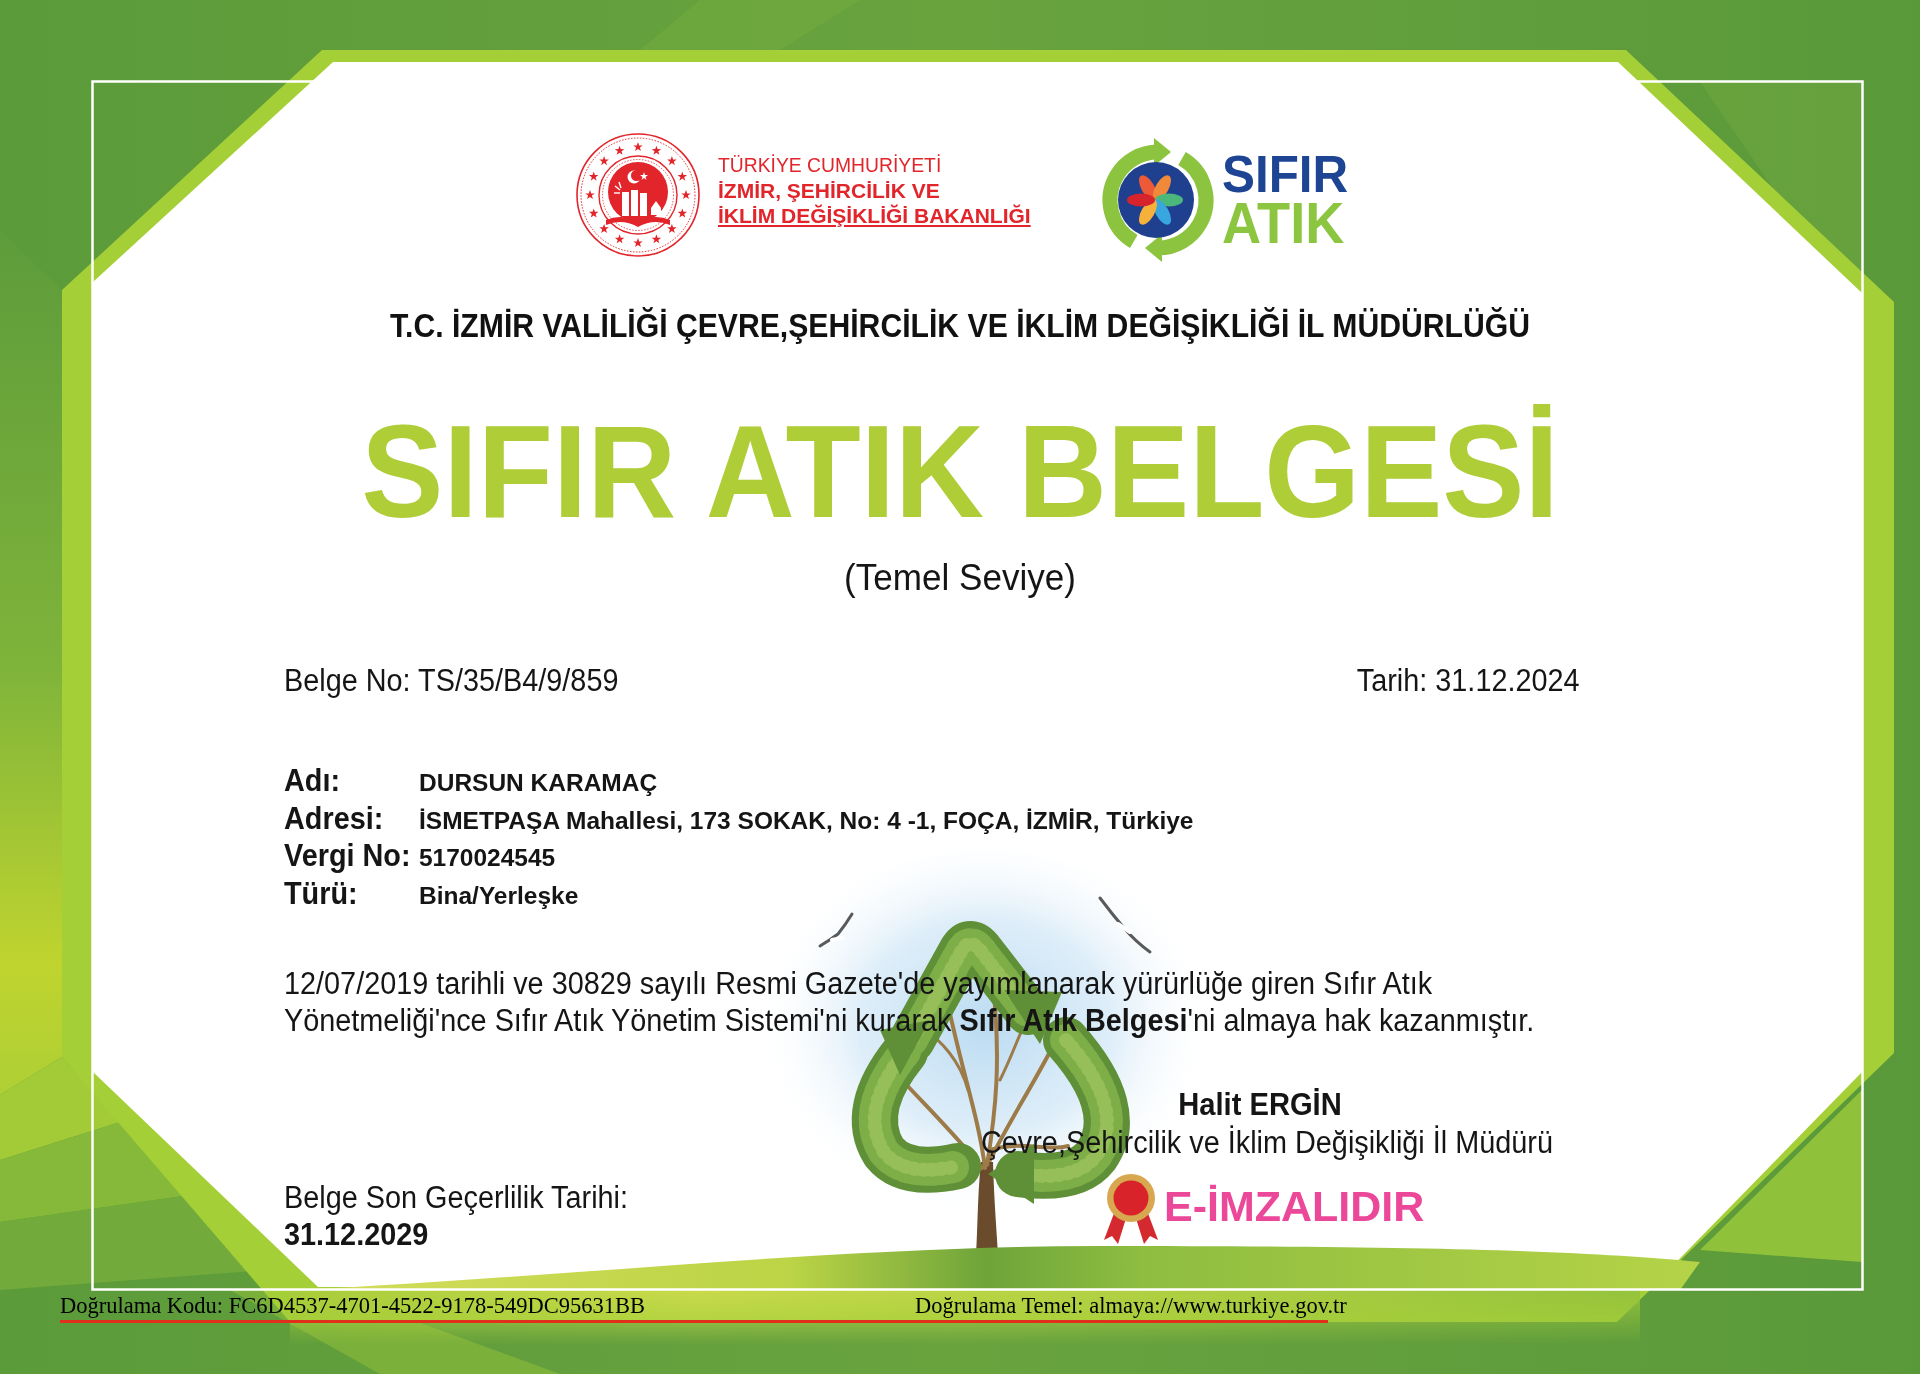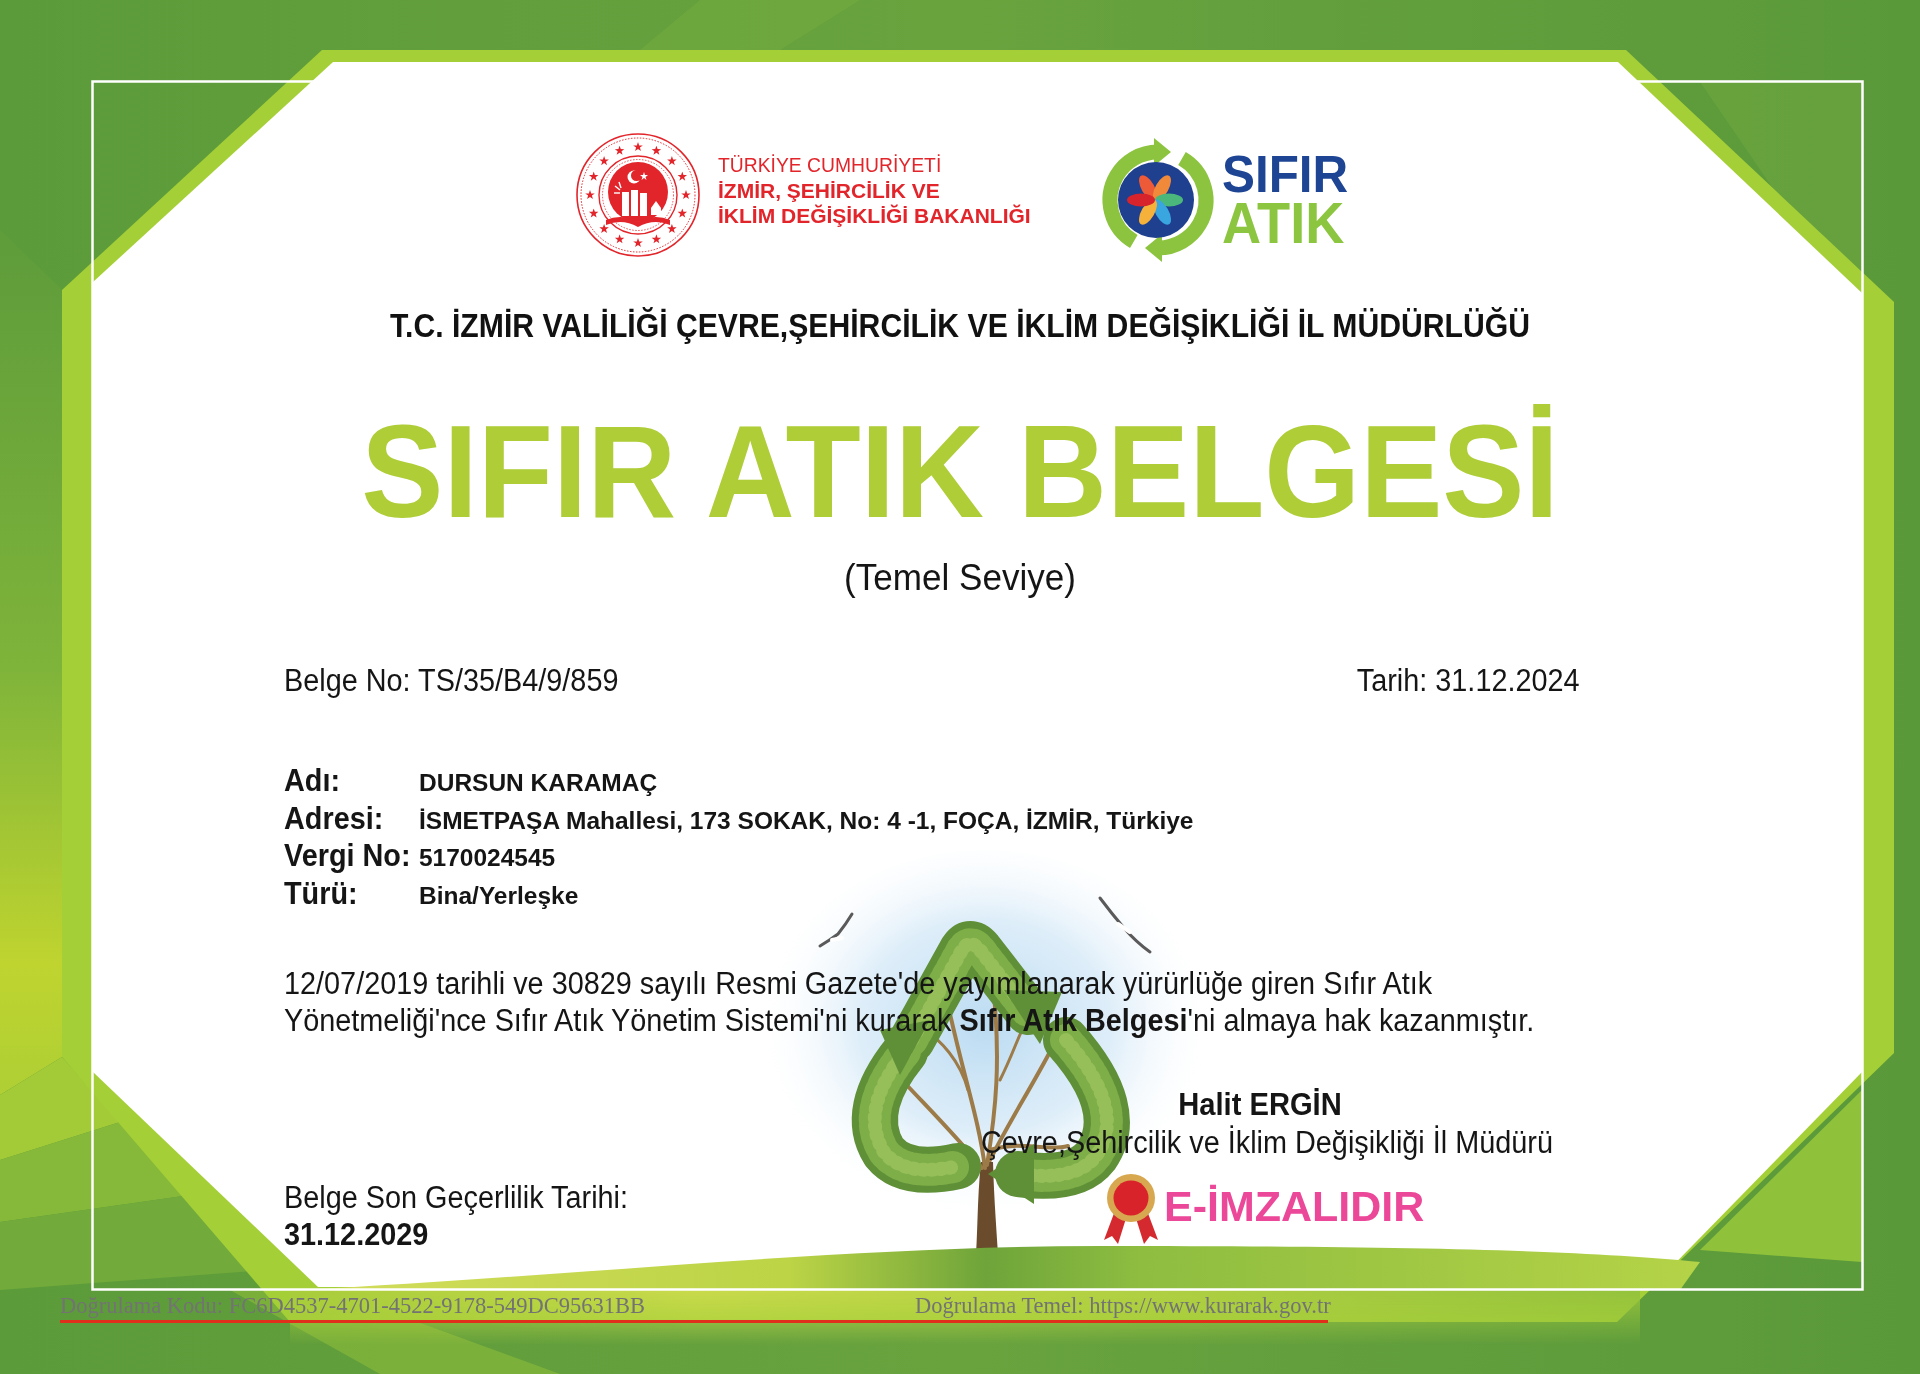--- a/index.html
+++ b/index.html
@@ -8,21 +8,21 @@
     background: #ffffff; font-family: "Liberation Sans", sans-serif; color: #151515;
   }
   .art { position: absolute; left: 0; top: 0; }
   .t { position: absolute; white-space: nowrap; line-height: 1; transform-origin: 0 0; }
   .full { left: 0; width: 1920px; text-align: center; transform-origin: 50% 0; }
   .b { font-weight: bold; }
 
   .ministry { left: 718px; font-size: 21px; color: #e2252b; }
   .m1 { top: 154px; transform: scaleX(.92); }
   .m2 { top: 180px; font-weight: bold; }
-  .m3 { top: 205px; font-weight: bold; }
+  .m3 { top: 205px; font-weight: bold; text-decoration: underline; }
 
   .logo-top { left: 1222px; top: 148px; font-size: 52px; font-weight: bold; color: #1e4594; transform: scaleX(.95); }
   .logo-bot { left: 1222px; top: 195px; font-size: 57px; font-weight: bold; color: #8cc540; transform: scaleX(.95); }
 
   .authority { top: 309px; font-size: 33px; font-weight: bold; color: #111; transform: scaleX(.914); }
   .title { top: 406px; font-size: 131px; font-weight: bold; color: #aecd36; transform: scaleX(.94); }
   .level { top: 559px; font-size: 37.5px; transform: scaleX(.935); }
 
   .body31 { font-size: 31px; transform: scaleX(.93); }
   .docno { left: 284px; top: 665px; }
@@ -36,21 +36,21 @@
   .sigbox { position: absolute; left: 960px; width: 600px; }
   .sigline { position: absolute; left: 0; width: 600px; text-align: center; white-space: nowrap; line-height: 1; transform-origin: 50% 0; }
   .signame { top: 1089px; font-size: 31px; font-weight: bold; transform: scaleX(.94); }
   .sigtitle { top: 1127px; font-size: 31px; transform: scaleX(.93); }
 
   .esign { left: 1164px; top: 1185px; font-size: 43px; font-weight: bold; color: #ec4899; }
 
   .expl { left: 284px; top: 1182px; }
   .expd { left: 284px; top: 1219px; font-weight: bold; }
 
-  .footer { font-family: "Liberation Serif", serif; font-size: 22.5px; color: #737373; top: 1295px; }
+  .footer { font-family: "Liberation Serif", serif; font-size: 22.5px; color: #000000; top: 1295px; }
   .fcode { left: 60px; }
   .faddr { left: 915px; }
   .frule { position: absolute; left: 60px; top: 1320px; width: 1268px; height: 3px; background: #e0301c; }
 </style>
 </head>
 <body>
 
 <svg class="art" width="1920" height="1374" viewBox="0 0 1920 1374">
   <defs>
     <linearGradient id="bgGrad" x1="0" y1="0" x2="1" y2="0">
@@ -244,14 +244,14 @@
 <div class="sigbox" style="top:0">
   <div class="sigline signame">Halit ERGİN</div>
   <div class="sigline sigtitle">Çevre,Şehircilik ve İklim Değişikliği İl Müdürü</div>
 </div>
 <div class="t esign">E-İMZALIDIR</div>
 
 <div class="t body31 expl">Belge Son Geçerlilik Tarihi:</div>
 <div class="t body31 expd">31.12.2029</div>
 
 <div class="t footer fcode"><span>Doğrulama Kodu:</span> <span>FC6D4537-4701-4522-9178-549DC95631BB</span></div>
-<div class="t footer faddr"><span>Doğrulama Temel:</span> <span>https://www.kurarak.gov.tr</span></div>
+<div class="t footer faddr"><span>Doğrulama Temel:</span> <span>almaya://www.turkiye.gov.tr</span></div>
 <div class="frule"></div>
 
 </body></html>

